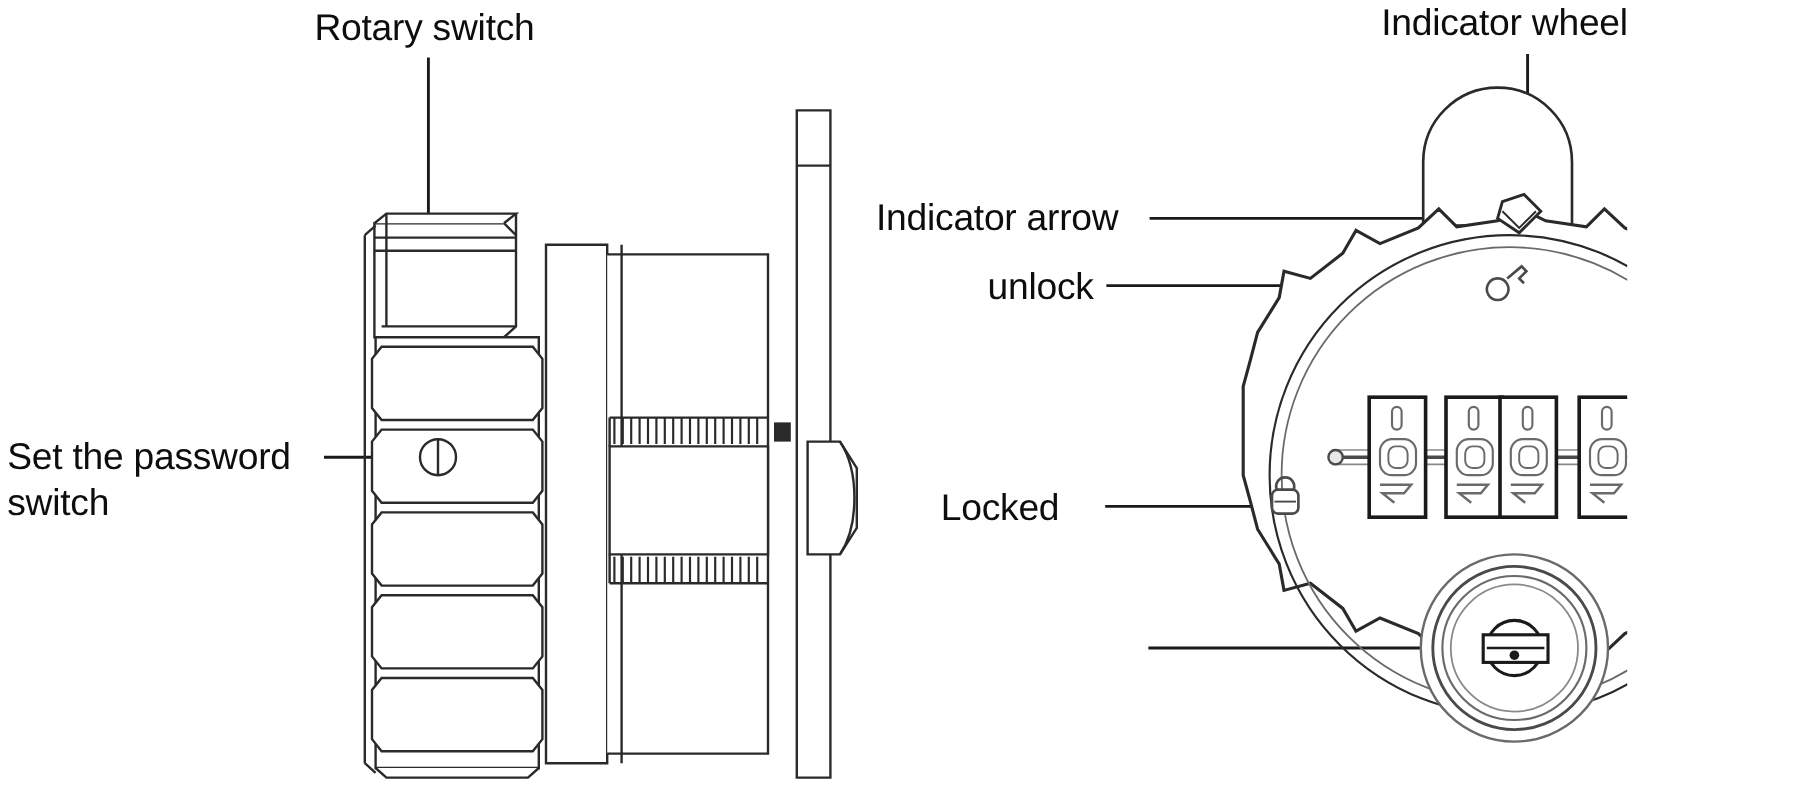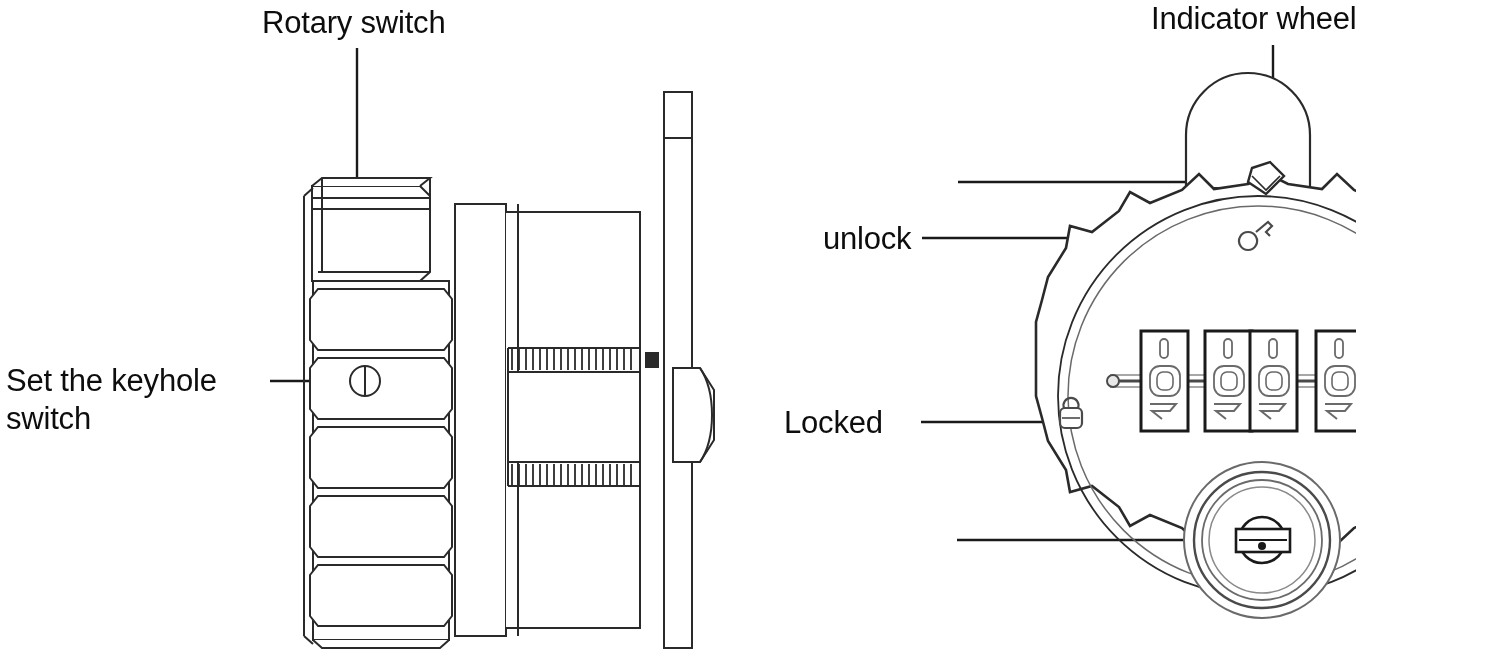--- a/index.html
+++ b/index.html
@@ -218,25 +218,26 @@
           <rect x="1236" y="529" width="54" height="23" fill="#ffffff" stroke="#1a1a1a" stroke-width="2.6"></rect>
           <line x1="1239" y1="540" x2="1287" y2="540" stroke="#1a1a1a" stroke-width="2"></line>
           <circle cx="1262" cy="546" r="4" fill="#1a1a1a" stroke="none"></circle>
         </g>
       </g>
     </g>
   </svg>
 
   <div class="lbl" style="left:262px; top:4px;">Rotary switch</div>
 
-  <div class="lbl two-line" style="left:6px; top:362px;">Set the keyhole
+  <div class="lbl two-line" style="left:6px; top:362px;">Set the password
 switch</div>
 
   <div class="lbl" style="left:1151px; top:0px;">Indicator wheel</div>
 
 
+  <div class="lbl" style="left:730px; top:163px;">Indicator arrow</div>
 
   <div class="lbl" style="left:823px; top:220px;">unlock</div>
 
   <div class="lbl" style="left:784px; top:404px;">Locked</div>
 
 
 </div>
 
 </body></html>

